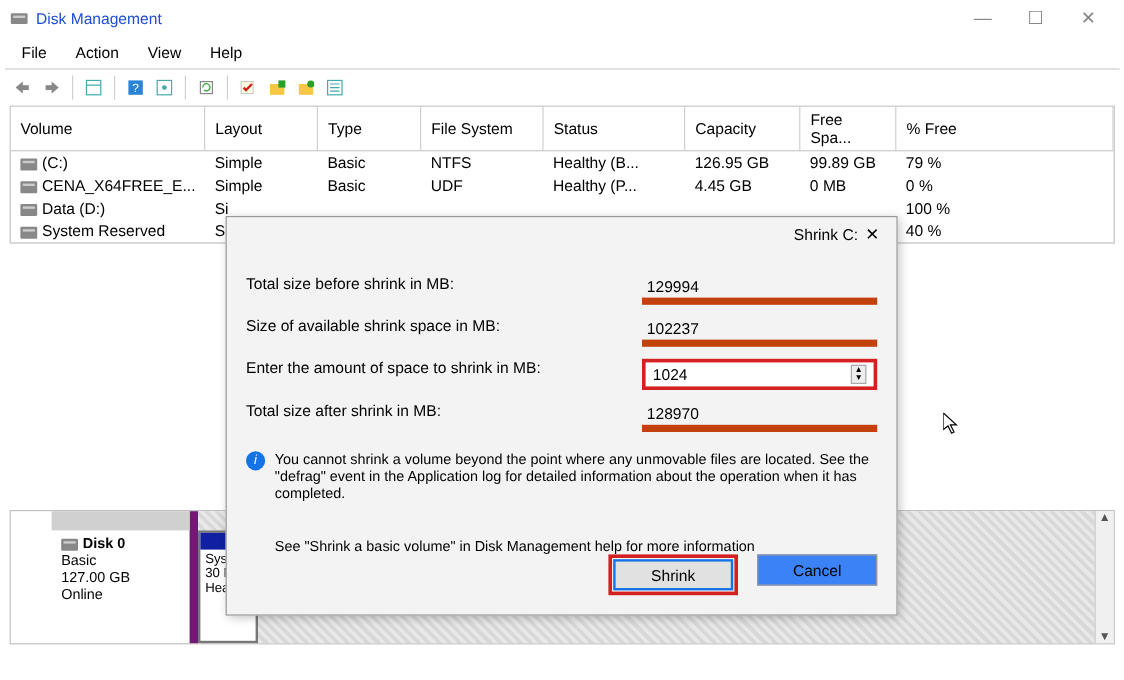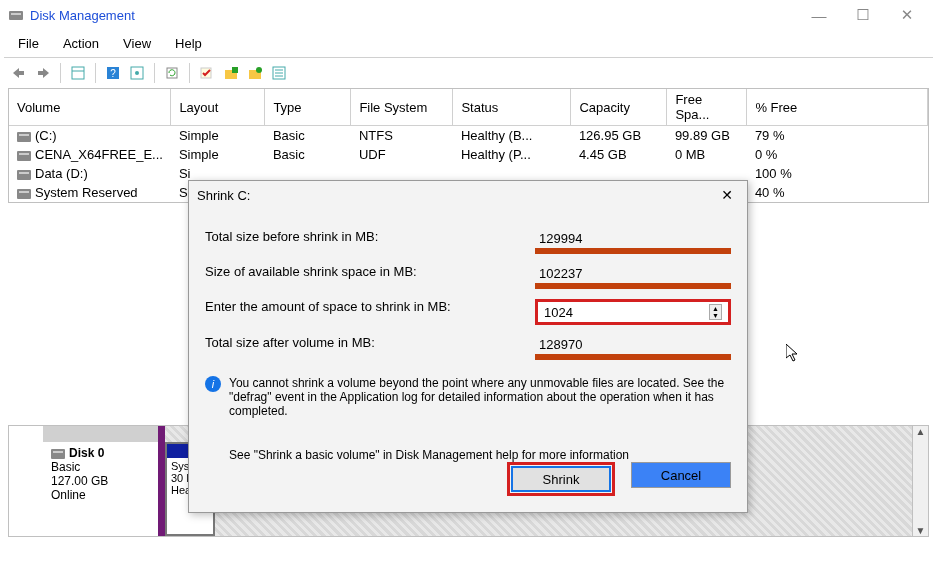--- a/index.html
+++ b/index.html
@@ -130,20 +130,21 @@
       width: 560px;
       background: #f3f3f3;
       border: 1px solid #999;
       box-shadow: 2px 2px 8px rgba(0,0,0,0.25);
     }
     .dlg-title {
       display: flex;
       align-items: center;
       padding: 4px 8px;
       font-size: 13px;
+      text-align: right;
     }
     .dlg-title .txt { flex: 1; }
     .dlg-close { width: 24px; height: 20px; display:inline-flex; align-items:center; justify-content:center; font-size: 14px; }
     .dlg-body { padding: 10px 16px 16px 16px; }
     .dlg-row {
       display: flex;
       align-items: flex-start;
       margin: 10px 0;
     }
     .dlg-row .lbl { width: 330px; }
@@ -399,21 +400,21 @@
       <span class="lbl">Enter the amount of space to shrink in MB:</span>
       <span class="spinbox">
         <span class="num">1024</span>
         <span class="spinbtns">
           <span>▲</span>
           <span>▼</span>
         </span>
       </span>
     </div>
     <div class="dlg-row">
-      <span class="lbl">Total size after volume in MB:</span>
+      <span class="lbl">Total size after shrink in MB:</span>
       <span class="val">128970</span>
     </div>
     <div class="info-row">
       <span class="info-icon">i</span>
       <span style="font-size:12px">You cannot shrink a volume beyond the point where any unmovable files are located. See the "defrag" event in the Application log for detailed information about the operation when it has completed.</span>
     </div>
     <div style="margin-top:30px; padding-left:24px; font-size:12px">See "Shrink a basic volume" in Disk Management help for more information</div>
     <div class="dlg-buttons">
       <span class="primary-wrap">
         <button>Shrink</button>

